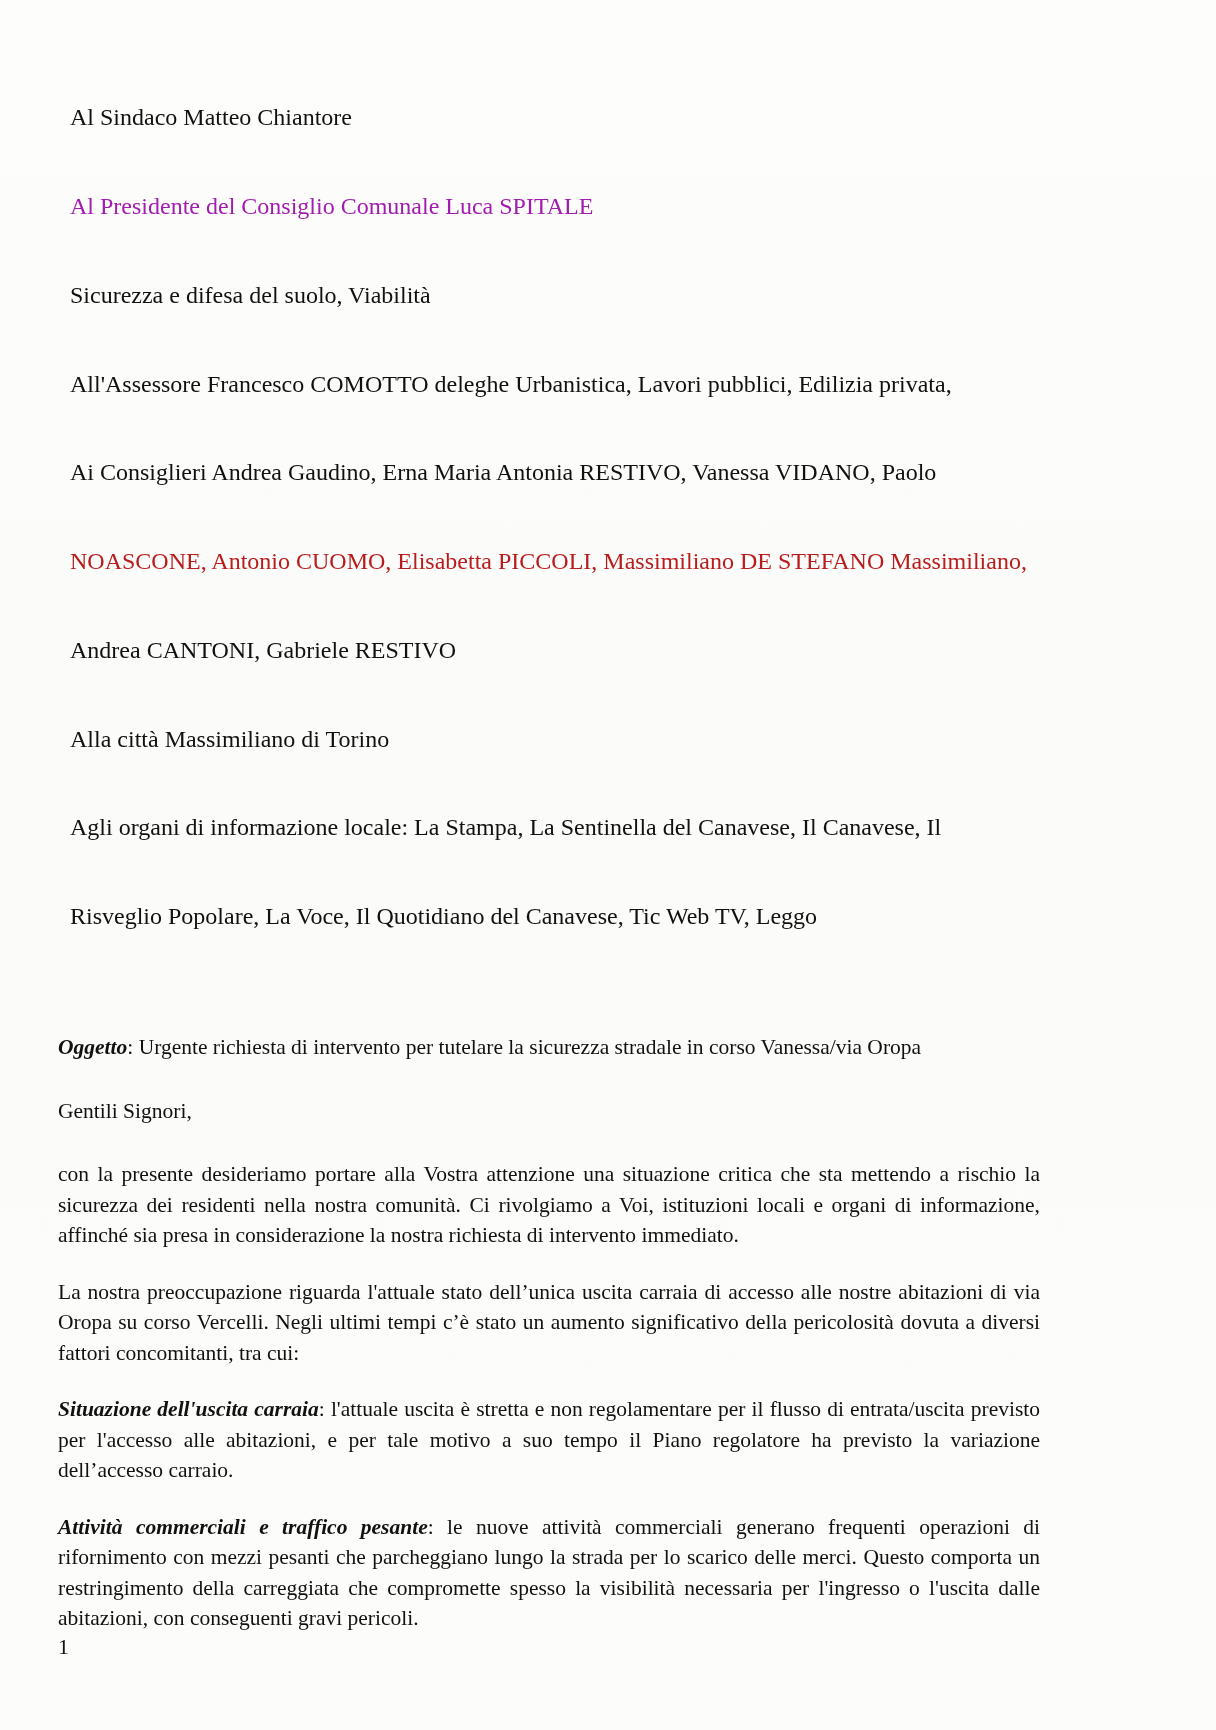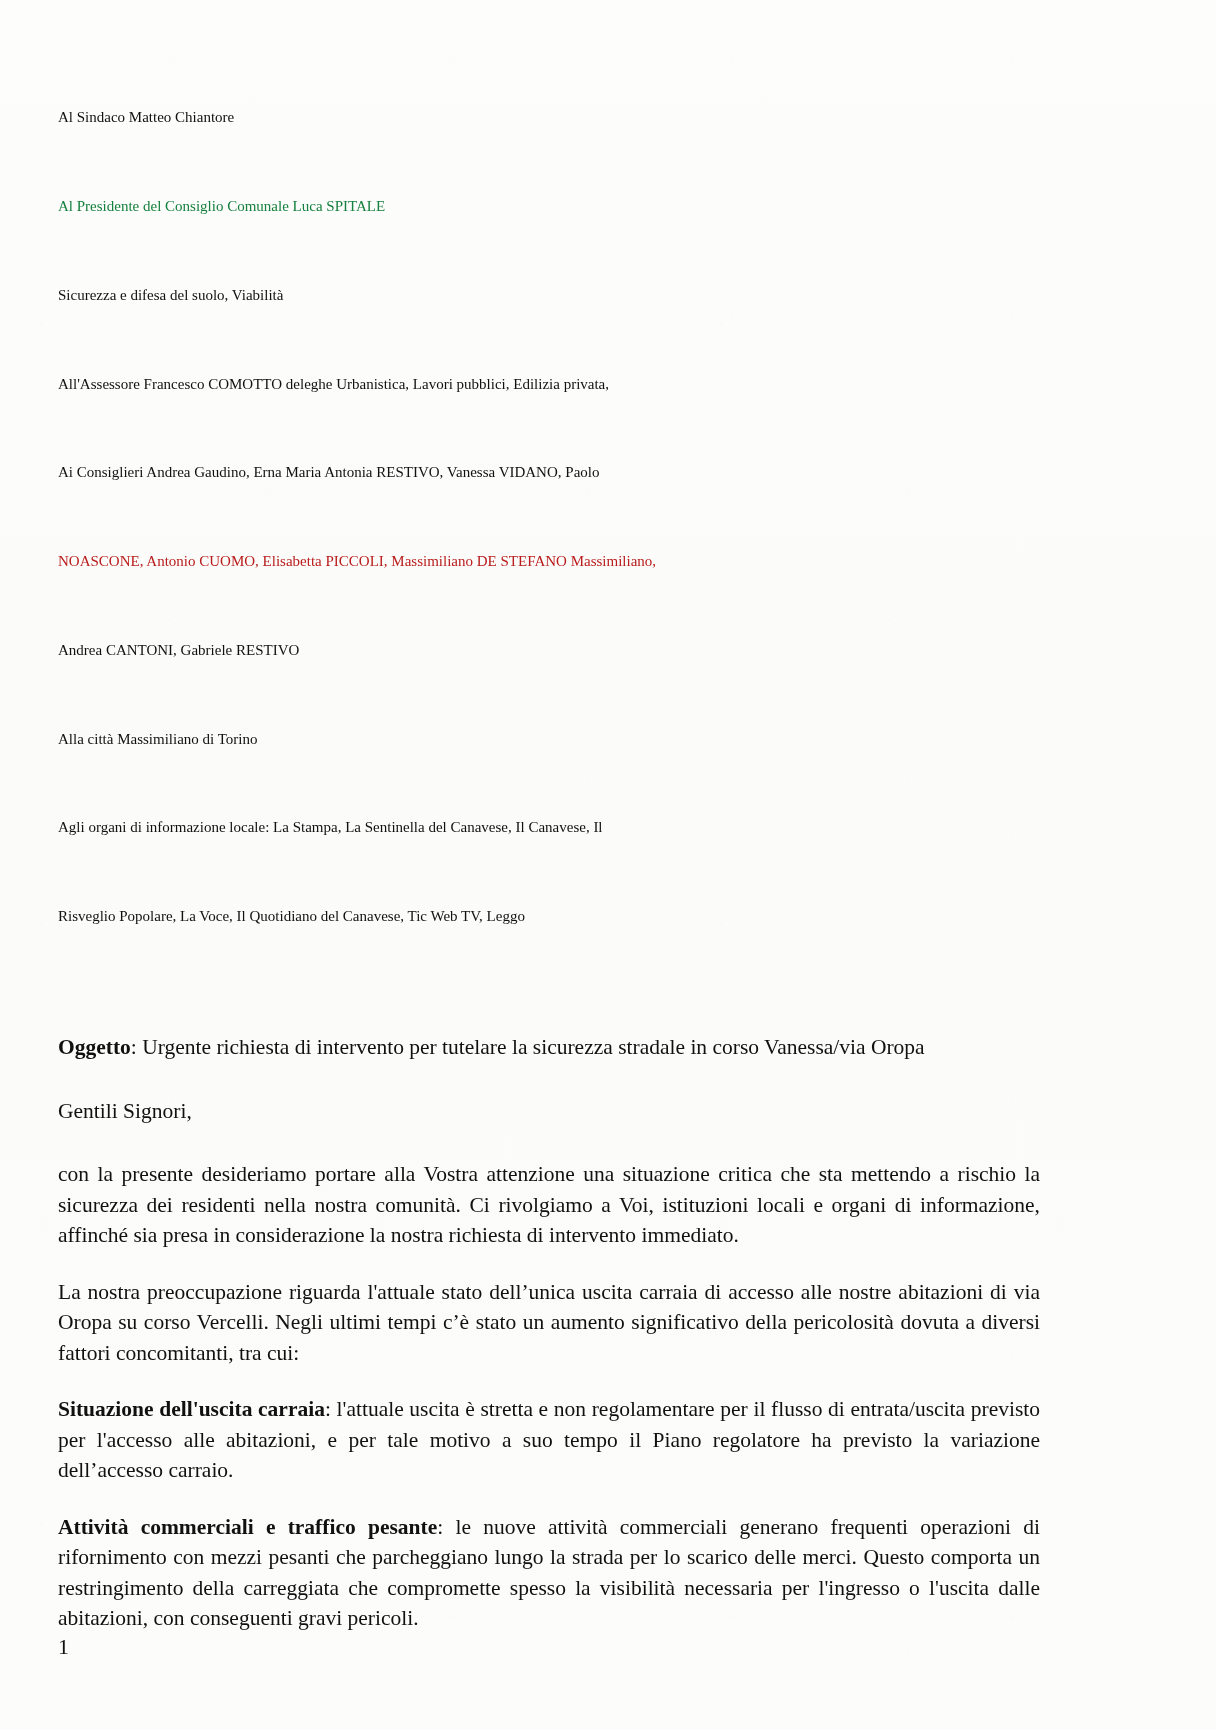--- a/index.html
+++ b/index.html
@@ -31,42 +31,43 @@
   }
 
   #content {
     position: absolute;
     left: 58px;
     top: 44px;
     width: 982px;
   }
 
   .addr-block {
-    font-size: 15px;
+    font-size: 24px;
     line-height: 29.6px;
     text-align: left;
     white-space: pre-wrap;
+    margin-left: 12px;
   }
 
   .para {
     font-size: 21.5px;
     line-height: 30.5px;
     text-align: justify;
     text-justify: inter-word;
     margin: 0;
   }
 
   .gap-lg { height: 41px; }
   .gap-md { height: 33px; }
   .gap-sm { height: 26px; }
 
-  .b { font-weight: bold; }
+  .b { font-weight: bold; font-style: italic; }
 
   
-  .lighter { color: #15803d; }
+  .lighter { color: #a21caf; }
   .light2 { color: #b91c1c; }
 
   #page-number {
     position: absolute;
     left: 58px;
     top: 1634px;
     font-size: 22px;
     line-height: 26px;
     color: #111111;
   }

